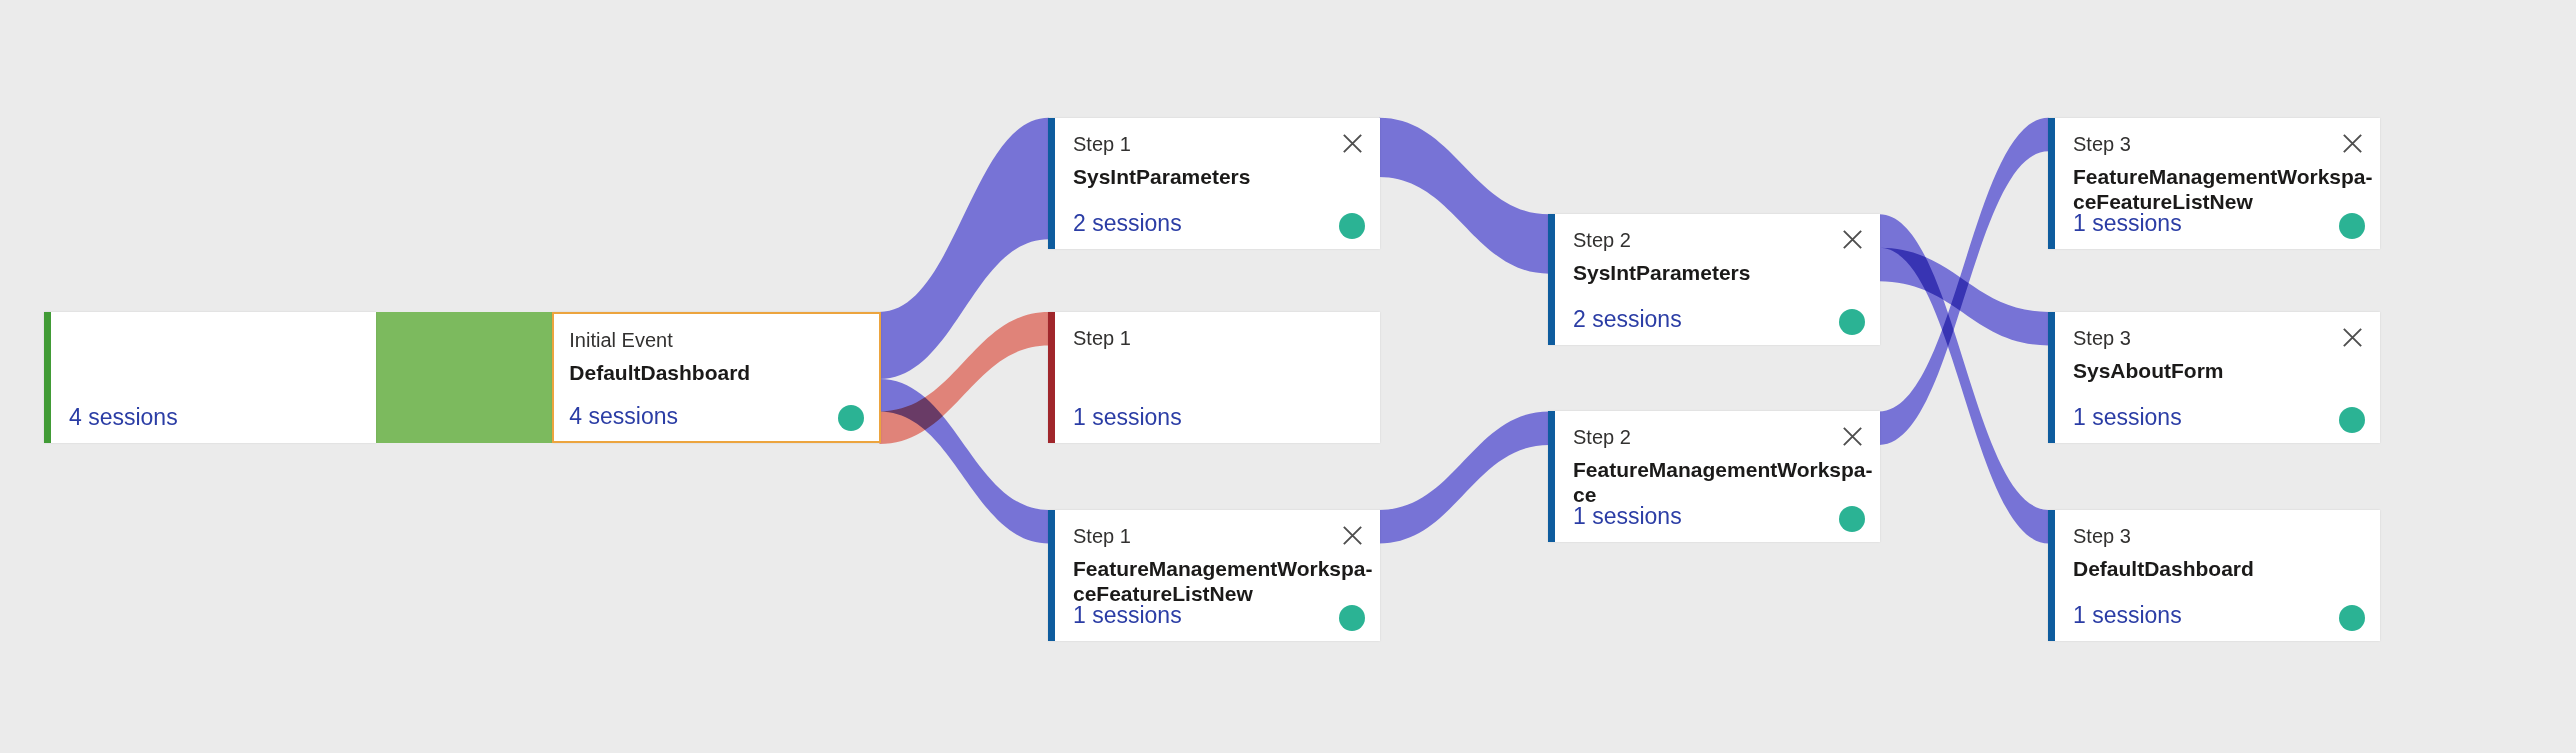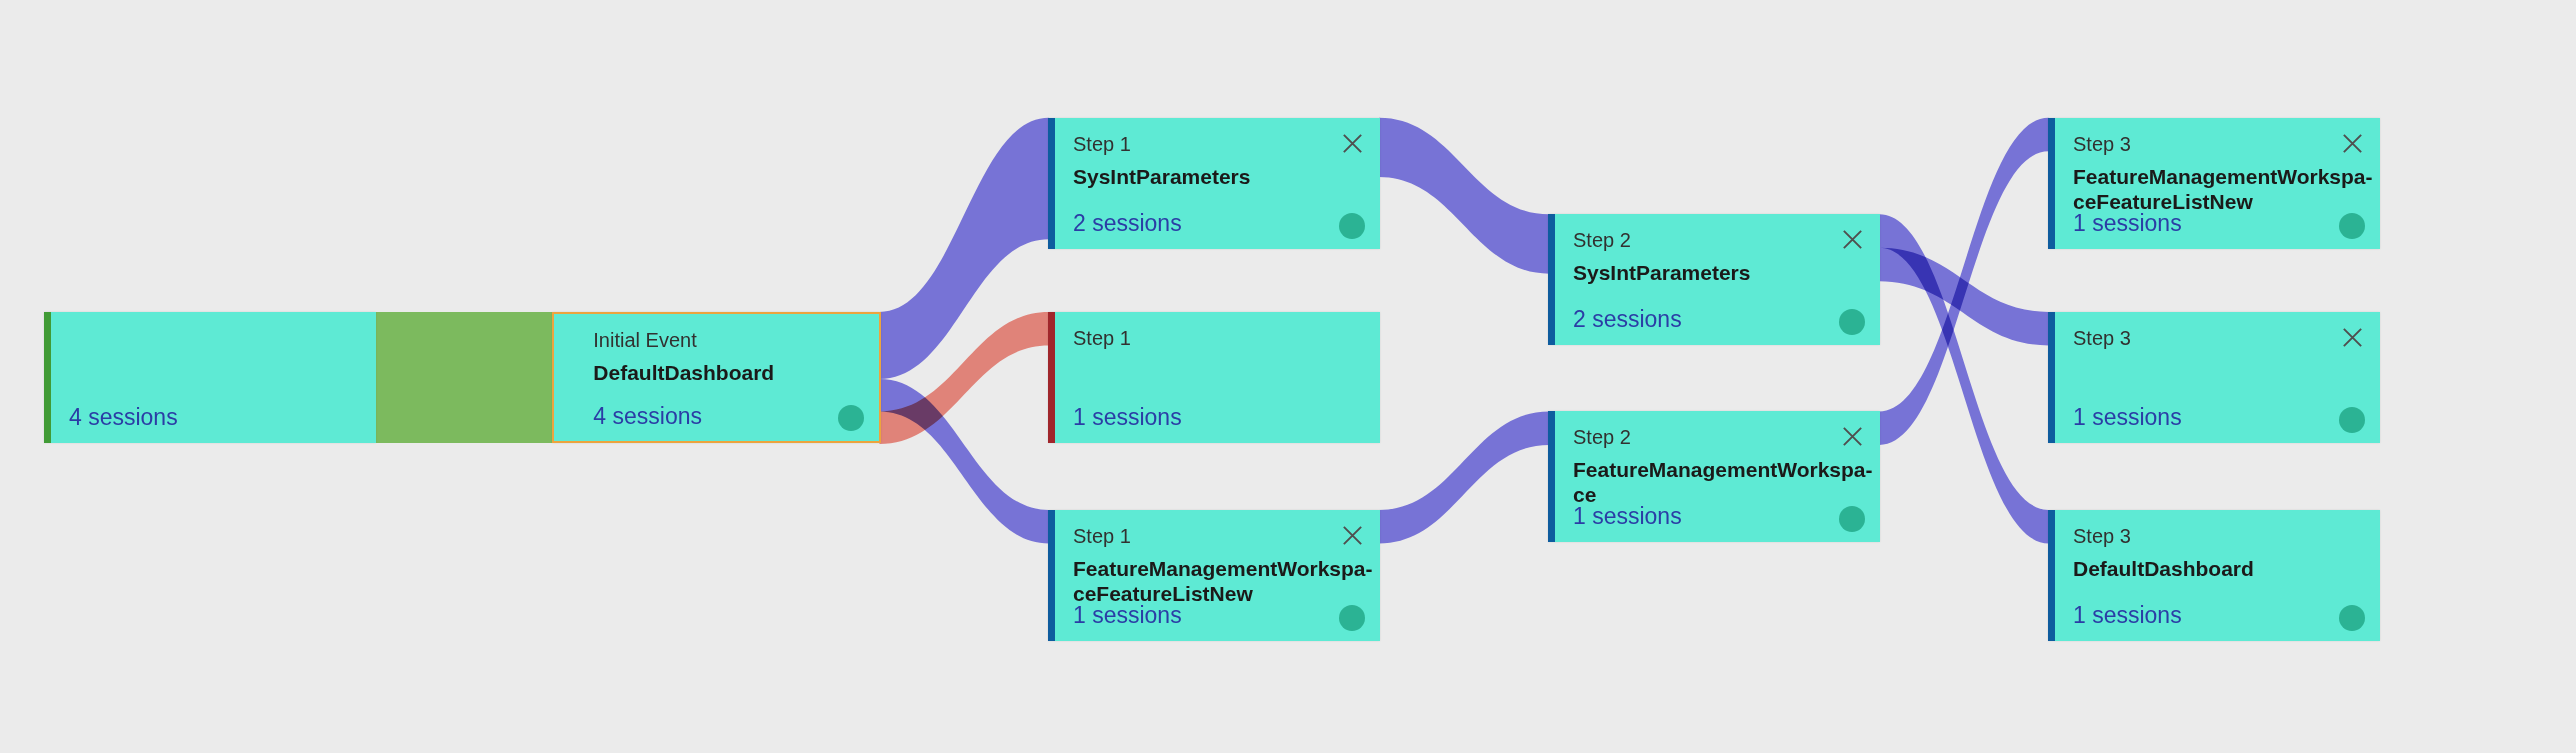--- a/index.html
+++ b/index.html
@@ -1,24 +1,24 @@
 <!DOCTYPE html>
 <html><head>
 <meta charset="utf-8">
 <style>
   html,body{margin:0;padding:0;}
   body{font-family:"Liberation Sans","DejaVu Sans",sans-serif;background:#ebebeb;}
   .stage{position:relative;width:2576px;height:753px;background:#ebebeb;overflow:hidden;}
   #flow-svg{position:absolute;left:0;top:0;z-index:1;}
   #flow-svg path.rib{mix-blend-mode:multiply;}
-  .card{position:absolute;z-index:2;height:131px;background:#5eead4;box-sizing:border-box;
+  .card{position:absolute;z-index:2;height:131px;background:#ffffff;box-sizing:border-box;
         border-left:7.7px solid #0e5c9e;box-shadow:0 0 1.9px rgba(0,0,0,0.10);}
   .card.accent-green{border-left-color:#419b36;}
   .card.accent-red{border-left-color:#a0262b;}
-  .card.selected{border:2.9px solid #eca43e;border-left:2.9px solid #eca43e;padding-left:24px;}
+  .card.selected{border:2.9px solid #eca43e;border-left:2.9px solid #eca43e;}
   .card .inner{position:relative;width:100%;height:100%;}
   .step{font-size:20px;color:#323130;padding:14.4px 0 0 18px;line-height:1.25;}
   .name{font-size:21px;font-weight:bold;color:#1b1a19;padding:7.7px 17px 0 18px;line-height:1.18;}
   .name .nline{display:block;}
   .sessions{position:absolute;left:18px;bottom:12.4px;font-size:23px;color:#2b3da5;cursor:pointer;text-decoration:none;}
   .close-btn{position:absolute;top:13.4px;right:15.3px;width:25px;height:25px;border:0;background:transparent;padding:0;cursor:pointer;}
   .dot{position:absolute;right:15.3px;bottom:10.5px;width:26px;height:26px;border-radius:50%;background:#2bb394;}
   .selected .sessions{left:15.3px;bottom:11.5px;}
   .selected .step{padding-left:15.3px;}
   .selected .name{padding-left:15.3px;}
@@ -135,20 +135,24 @@
       <button class="close-btn"><svg width="25" height="25" viewBox="0 0 26 26">
             <path d="M4 4 L22 22 M22 4 L4 22" stroke="#4f4f4f" stroke-width="2" fill="none"></path>
           </svg></button>
       <span class="dot" style="background: rgb(43, 179, 148);"></span>
     </div>
   </div>
 
   <div class="card" style="left:2048px;top:312px;width:332px">
     <div class="inner">
       <div class="step">Step 3</div>
+      <div class="name">
+          <span class="nline">SysAboutForm</span>
+          <span class="nline"></span>
+        </div>
       <a class="sessions">1 sessions</a>
       <button class="close-btn"><svg width="25" height="25" viewBox="0 0 26 26">
             <path d="M4 4 L22 22 M22 4 L4 22" stroke="#4f4f4f" stroke-width="2" fill="none"></path>
           </svg></button>
       <span class="dot" style="background: rgb(43, 179, 148);"></span>
     </div>
   </div>
 
   <div class="card" style="left:2048px;top:510px;width:332px">
     <div class="inner">

